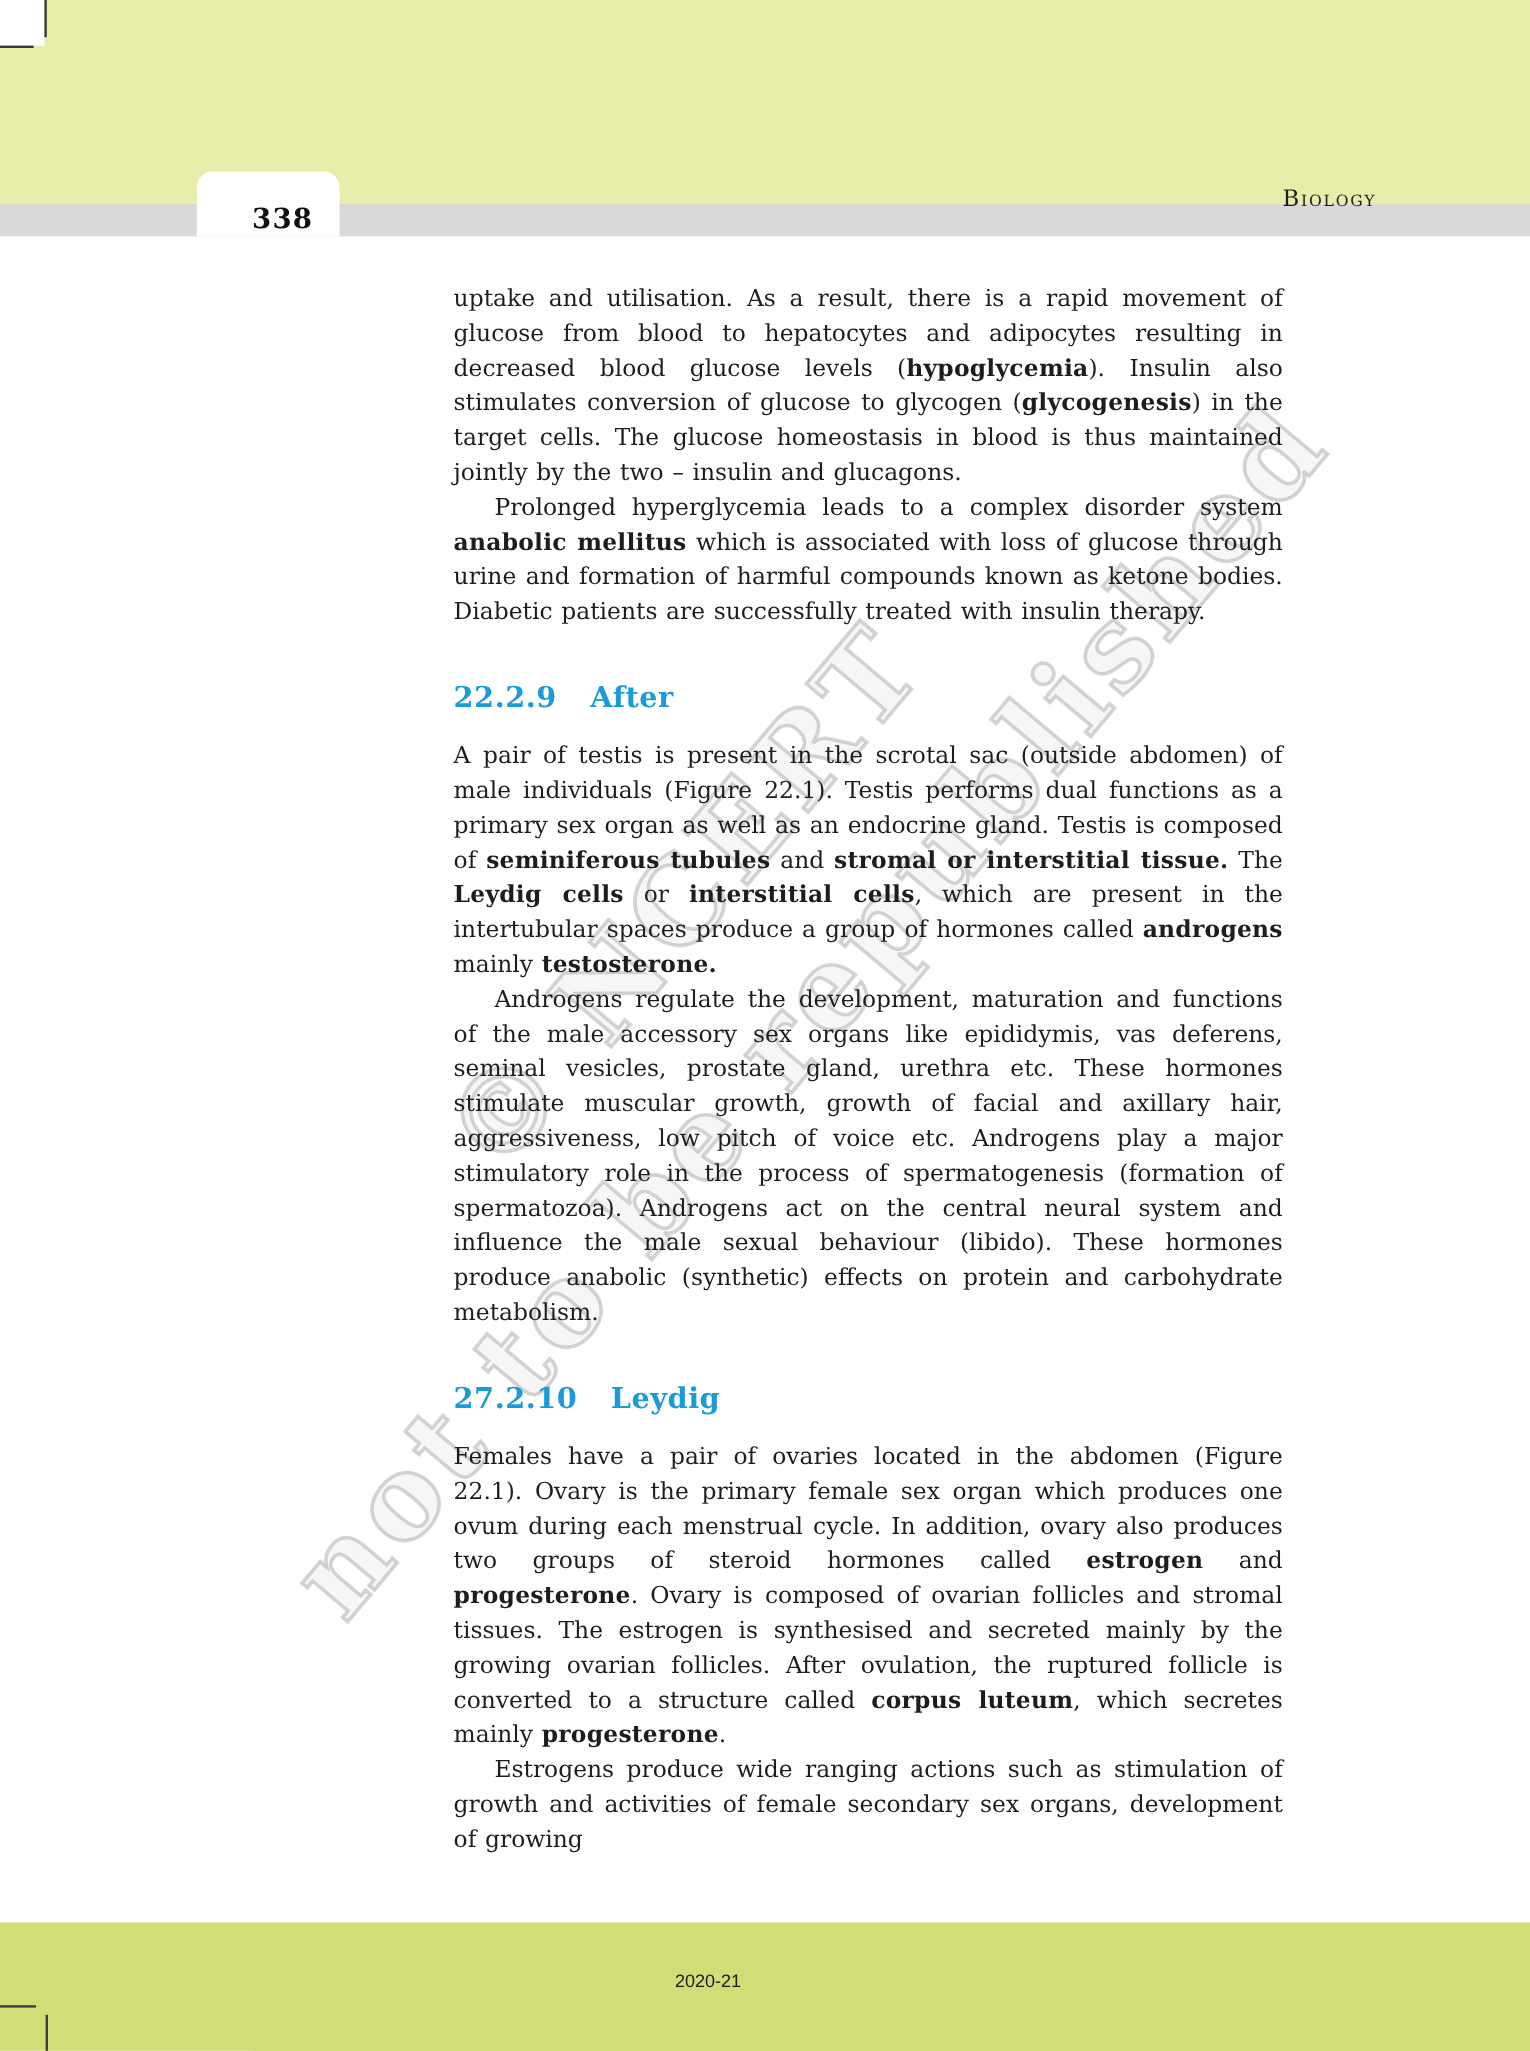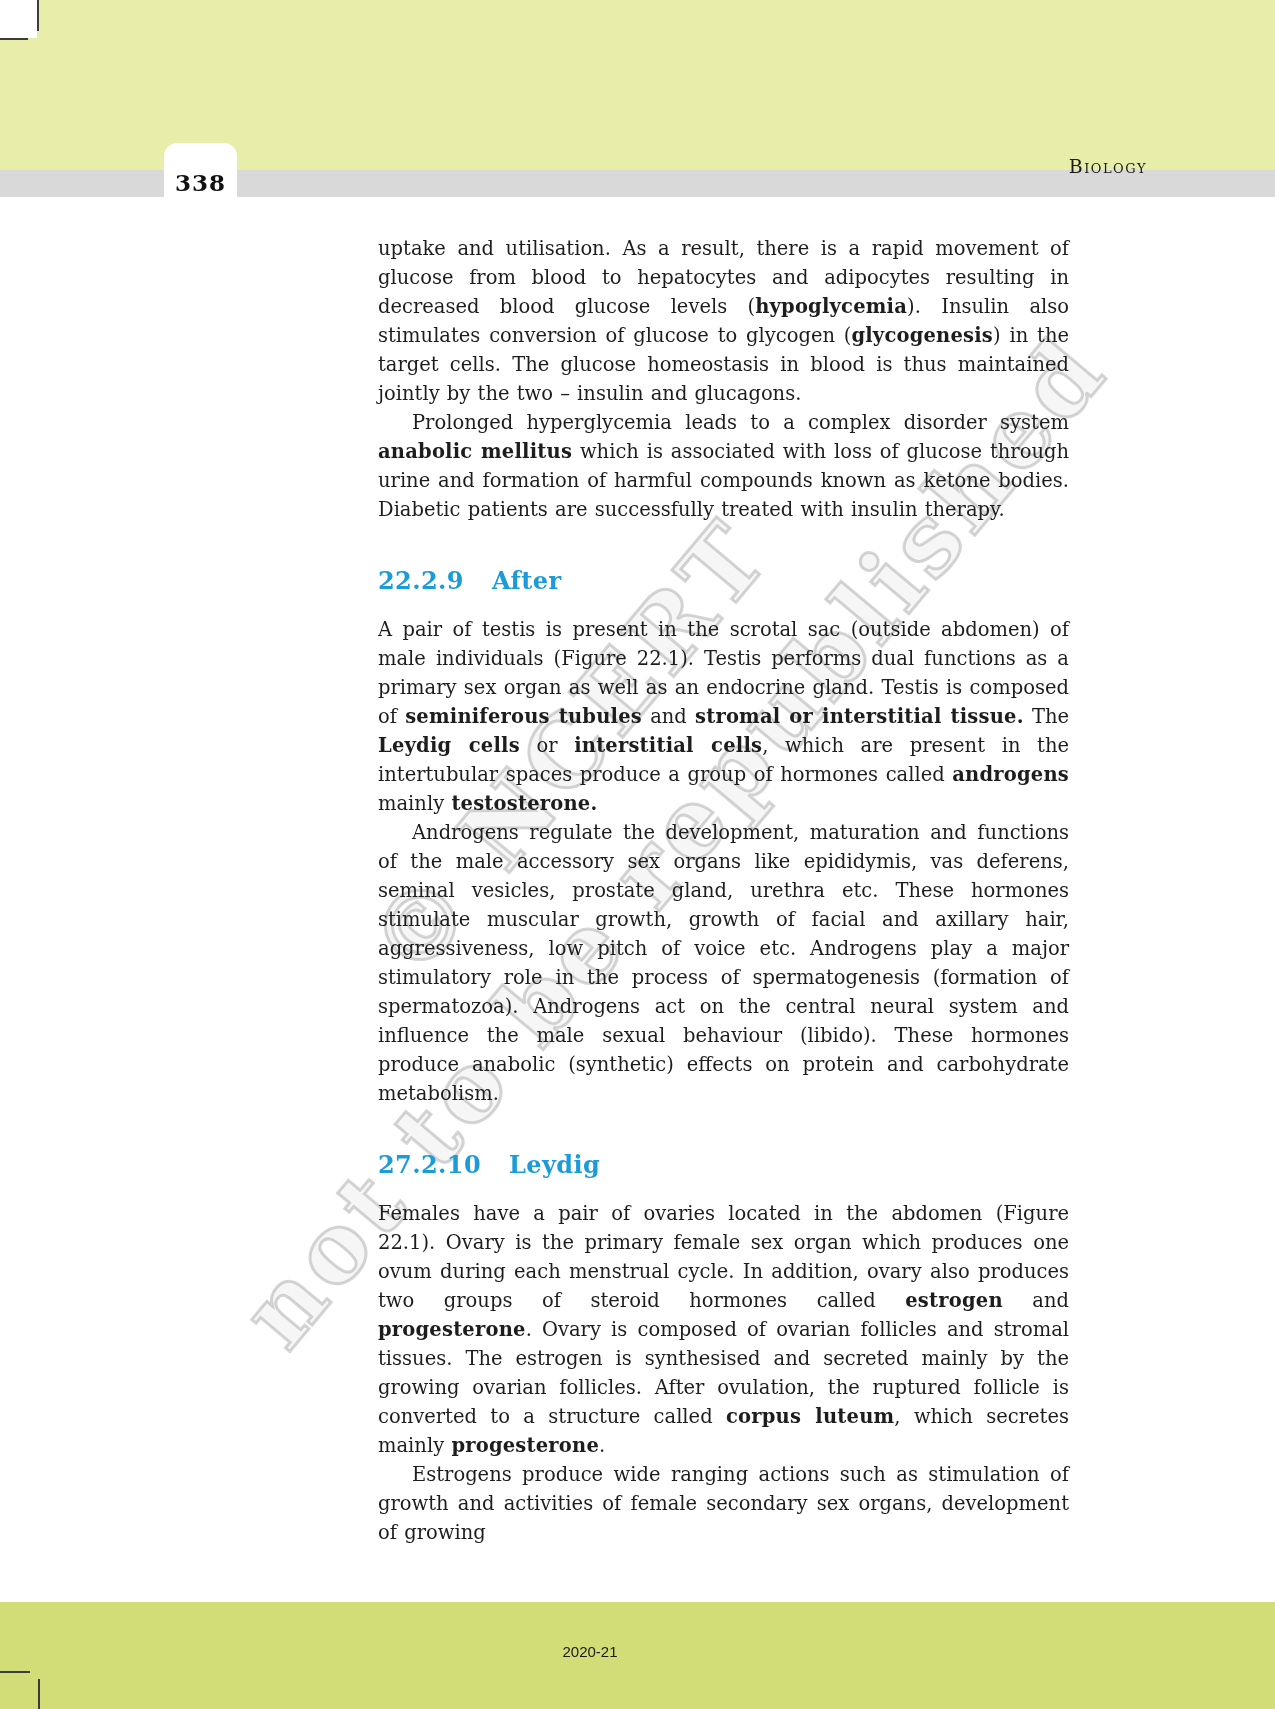--- a/index.html
+++ b/index.html
@@ -4,21 +4,21 @@
 <style>
   html,body{margin:0;padding:0;}
   body{width:1275px;height:1709px;background:#ffffff;position:relative;overflow:hidden;
        font-family:"DejaVu Serif", serif;}
   .page{position:absolute;inset:0;}
 
   
   .band-top{position:absolute;left:0;top:0;width:1275px;height:170px;}
   .header-bar{position:absolute;left:0;top:170px;width:1275px;height:27px;}
   .page-tab{position:absolute;left:164px;top:143px;width:73px;height:54px;background:#ffffff;
-            border-radius:13px 13px 0 0;display:flex;align-items:flex-end;justify-content:center;z-index:2;}
+            border-radius:13px 13px 0 0;display:flex;align-items:flex-end;justify-content:flex-start;z-index:2;padding-left:46px;}
   .page-number{font-weight:bold;font-size:23px;color:#111;line-height:1;padding-bottom:3px;letter-spacing:1px;}
   .header-title{position:absolute;top:152px;right:128px;height:27px;display:flex;align-items:center;
                 font-variant:small-caps;font-size:19px;letter-spacing:1.5px;color:#1c1c1c;z-index:2;}
 
   
   .crop-white{position:absolute;left:0;top:0;width:37px;height:38px;background:#ffffff;z-index:3;}
   .crop{position:absolute;background:#3c3c3c;z-index:4;}
   .crop.tl-v{left:37px;top:0;width:2px;height:31px;}
   .crop.tl-h{left:0;top:38px;width:28px;height:2px;}
   .crop.bl-h{left:0;top:1671px;width:30px;height:2px;}

